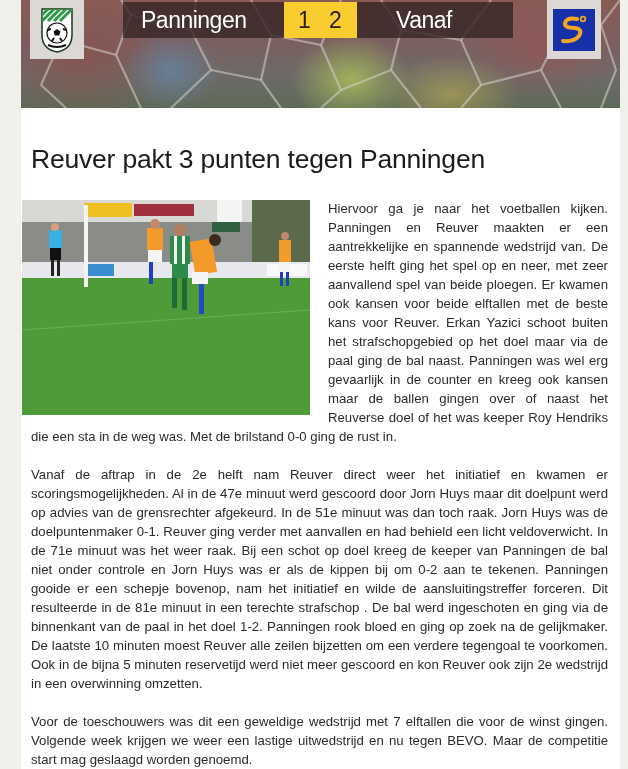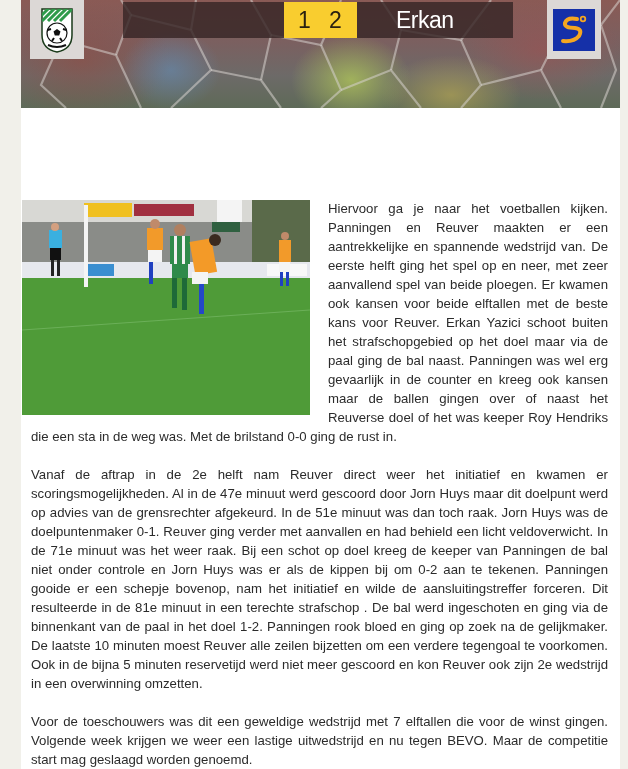--- a/index.html
+++ b/index.html
@@ -161,37 +161,39 @@
           <path d="M-4 14 L14 -4 M2 14 L20 -4 M8 14 L26 -4 M14 14 L32 -4 M20 14 L38 -4" stroke="#2e9a4a" stroke-width="3"></path>
         </g>
         <circle cx="17" cy="26" r="10" fill="#ffffff" stroke="#111" stroke-width="1.2"></circle>
         <polygon points="17,22 20.5,24.5 19.2,28.5 14.8,28.5 13.5,24.5" fill="#111"></polygon>
         <path d="M7.5 23 L11 22 M26.5 23 L23 22 M12 34 L14 31 M22 34 L20 31" stroke="#111" stroke-width="2"></path>
         <path d="M8 38 Q17 42 26 38" stroke="#111" stroke-width="2" fill="none"></path>
       </svg>
     </div>
 
     <div class="scorebar">
+      <span class="team team-home">Panningen</span>
       <div class="scorebox">
         <span class="s1">1</span>
         <span class="s2">2</span>
       </div>
-      <span class="team team-away">Erkan</span>
+      <span class="team team-away">Vanaf</span>
     </div>
 
     <div class="logo-box logo-right">
       <svg width="42" height="42" viewBox="0 0 42 42">
         <rect x="0" y="0" width="42" height="42" fill="#1530a8"></rect>
         <path d="M24 10 Q14 8 12 14 Q11 19 22 19 Q30 20 26 27 Q21 33 10 32" stroke="#f4a620" stroke-width="4" fill="none" stroke-linecap="round"></path>
         <circle cx="30" cy="10" r="3.2" fill="#f4a620"></circle>
         <circle cx="30" cy="10" r="1.4" fill="#1530a8"></circle>
       </svg>
     </div>
   </div>
 
+  <h1 class="title">Reuver pakt 3 punten tegen Panningen</h1>
 
   <div class="photo">
     <svg width="288" height="215" viewBox="0 0 288 215">
       <rect x="0" y="0" width="288" height="80" fill="#8a8c88"></rect>
       <rect x="0" y="0" width="288" height="22" fill="#d8d8d4"></rect>
       <rect x="62" y="3" width="48" height="14" fill="#f0c020"></rect>
       <rect x="112" y="4" width="60" height="12" fill="#a03040"></rect>
       <rect x="195" y="0" width="25" height="22" fill="#f4f4f4"></rect>
       <rect x="190" y="22" width="28" height="10" fill="#2f6040"></rect>
       <rect x="230" y="0" width="58" height="62" fill="#5a6a4a"></rect>

